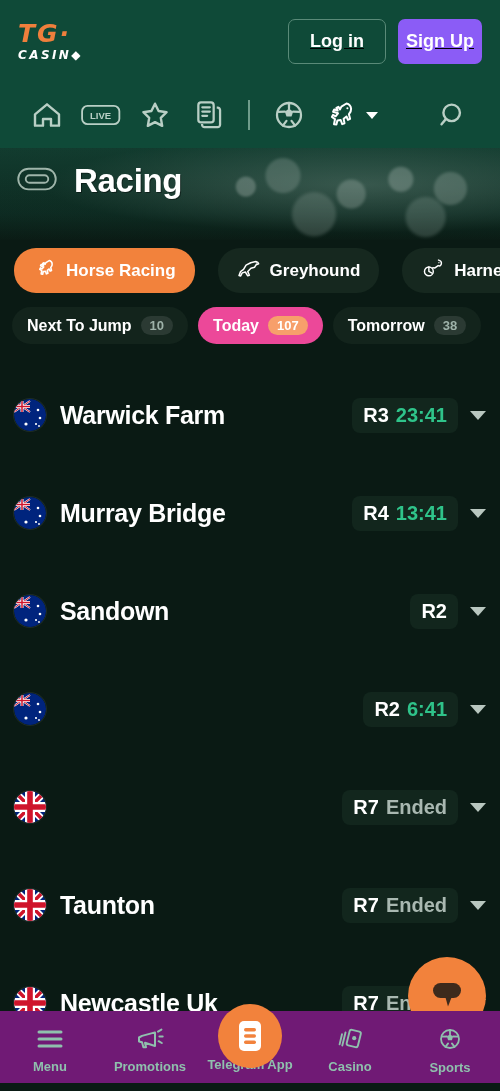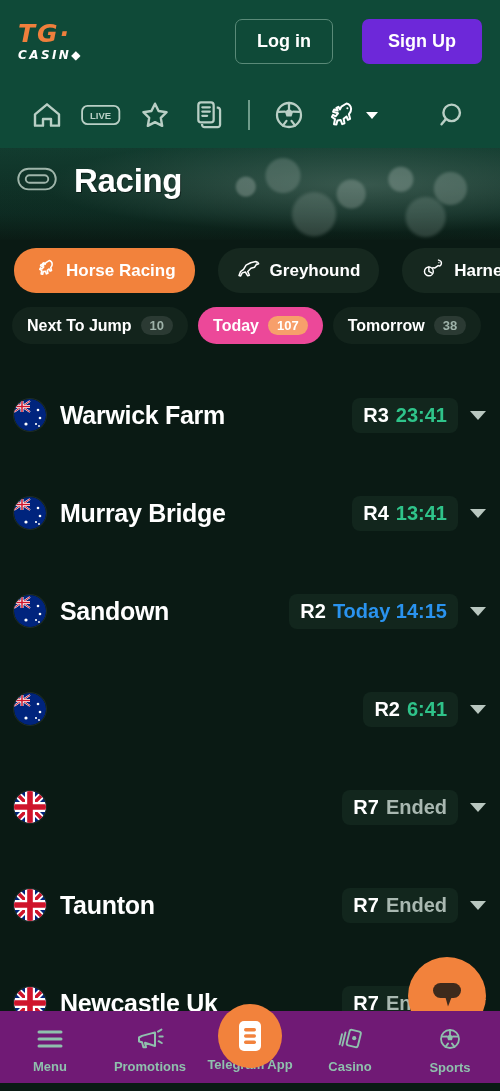--- a/index.html
+++ b/index.html
@@ -19,30 +19,30 @@
   }
   .logo{ display:flex; flex-direction:column; line-height:1; user-select:none;font-style:italic; }
   .logo-tg{
     font-size:25px; font-weight:bold; color:#ef7f3c;
     letter-spacing:2px; font-family:"DejaVu Sans", sans-serif;
   }
   .logo-casino{
     font-size:12px; font-weight:bold; color:#ffffff;
     letter-spacing:2.4px; margin-top:3px; font-family:"DejaVu Sans", sans-serif;
   }
-  .auth-group{ display:flex; align-items:flex-end; gap:5px; }
+  .auth-group{ display:flex; align-items:flex-end; gap:12px;text-decoration:underline; }
   .btn-login{
     background:transparent; border:1.5px solid #5a8a78; border-radius:7px;
     color:#ffffff; font-size:18px; font-weight:bold;
     padding:11px 21px; cursor:pointer; font-family:"Liberation Sans", sans-serif;
   }
   .btn-signup{
-    background:#6d28d9; border:none; border-radius:7px;
+    background:#8b5cf6; border:none; border-radius:7px;
     color:#ffffff; font-size:18px; font-weight:bold;
-    padding:12px 26px; cursor:pointer; font-family:"Liberation Sans", sans-serif;margin-left:24px;
+    padding:12px 8px; cursor:pointer; font-family:"Liberation Sans", sans-serif;
   }
 
   
   .icon-nav{
     height:66px; background:#0f4a38;
     display:flex; align-items:center; padding:0 20px; gap:0;
   }
   .icon-nav .nav-ico{
     flex:0 0 auto; width:54px; display:flex; align-items:center; justify-content:center;
     cursor:pointer;
@@ -385,21 +385,20 @@
         <circle cx="24" cy="11" r="1.3" fill="#fff"></circle>
         <circle cx="26" cy="19" r="1.3" fill="#fff"></circle>
         <circle cx="22" cy="25" r="1.1" fill="#fff"></circle>
         <circle cx="25" cy="27" r="0.9" fill="#fff"></circle>
       </svg>
     </span>
     <span class="venue">Sandown</span>
     <span class="row-right">
       <span class="time-badge">
         <span class="rnum">R2</span>
-        <span class="tval blue">Today 14:15</span>
       </span>
       <span class="caret"></span>
     </span>
   </div>
 
   <div class="race-row">
     <span class="flag">
       <svg width="32" height="32" viewBox="0 0 32 32">
         <circle cx="16" cy="16" r="16" fill="#00247d"></circle>
         <g transform="translate(0,2) scale(0.5)">

